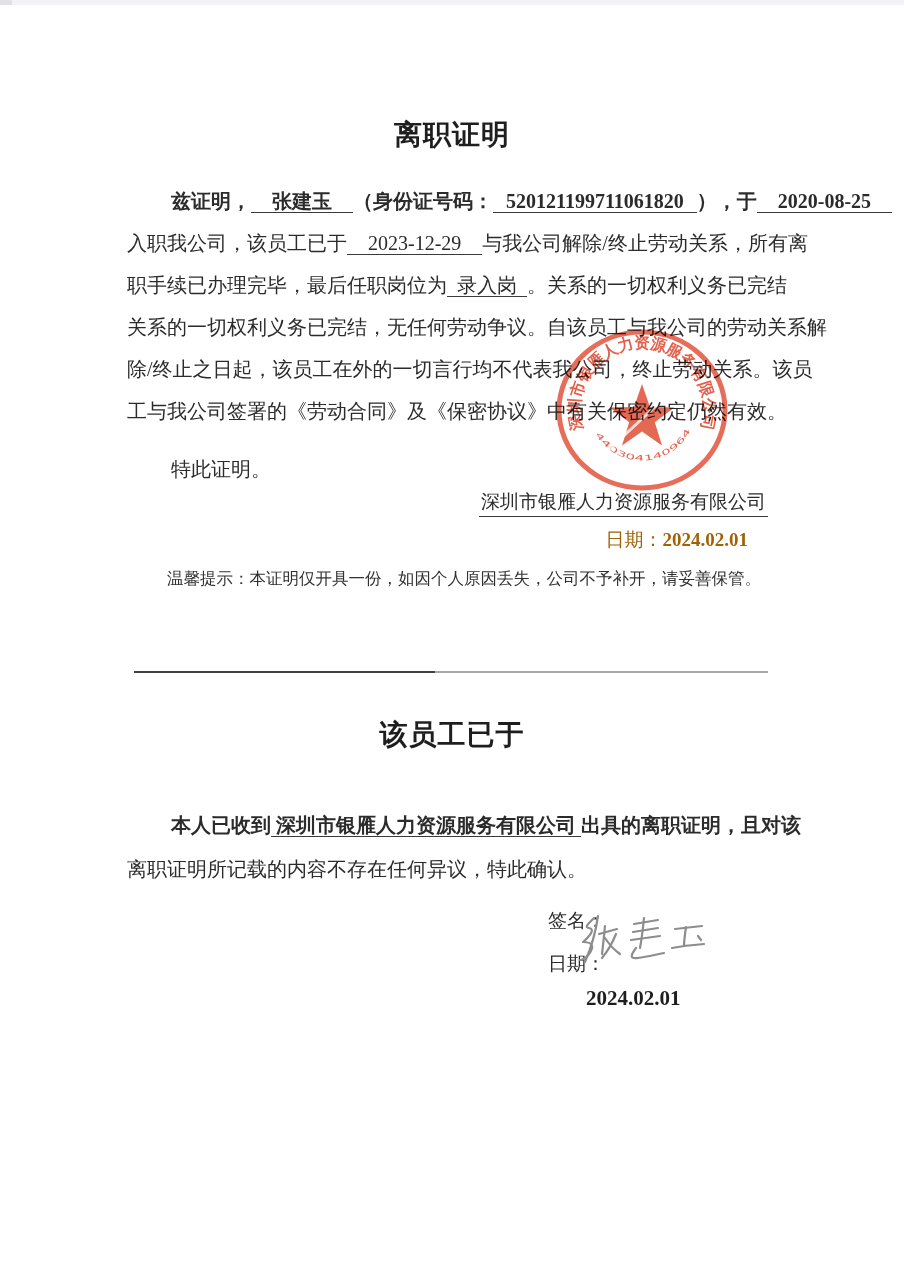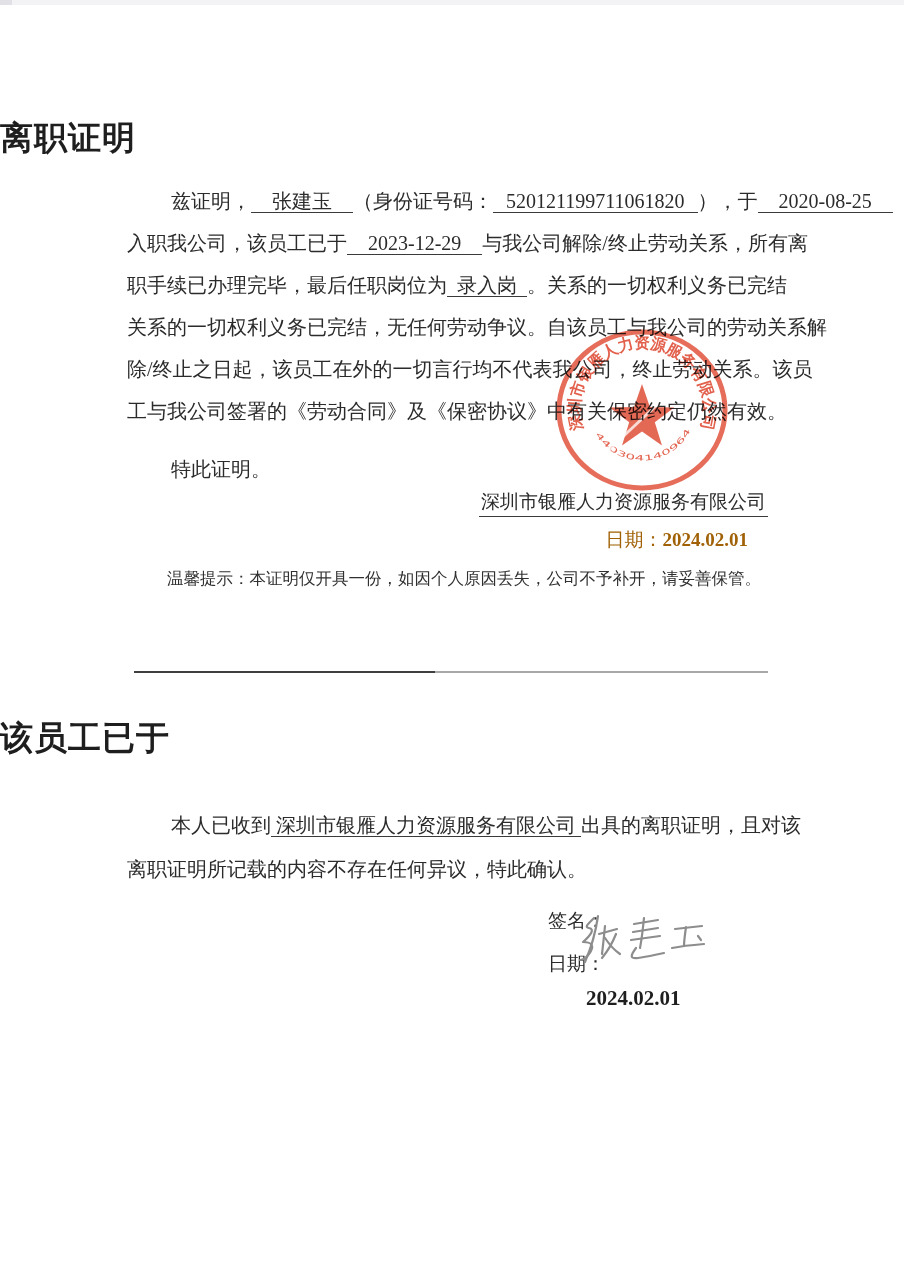--- a/index.html
+++ b/index.html
@@ -15,29 +15,29 @@
   }
   .topbar {
     position: absolute; left: 0; top: 0; width: 904px; height: 5px;
     background: #f3f3f5;
   }
   .topbar-corner {
     position: absolute; left: 0; top: 0; width: 12px; height: 5px;
     background: #e2e2e6;
   }
   .doc-title {
-    position: absolute; left: 0; width: 904px; 
-    font-size: 33px; font-weight: bold; color: #1e1e1e; letter-spacing: 1px;
+    position: absolute; left: 0; width: 904px; text-align: center;
+    font-size: 28px; font-weight: bold; color: #1e1e1e; letter-spacing: 1px;
     white-space: nowrap;
   }
   .line {
     position: absolute; left: 127px; width: 700px;
     font-size: 20px; color: #2b2b2b; white-space: nowrap;
   }
-  .indent { padding-left: 44px; }
+  .indent { padding-left: 44px; font-weight: bold; }
   .u {
     border-bottom: 1.5px solid #3a3a3a;
     display: inline-block; line-height: 1.1;
     text-align: center;
   }
   .pad-name { padding: 0 21px; }
   .pad-id { padding: 0 13px; }
   .pad-date { padding: 0 21px; }
   .pad-post { padding: 0 10px; }
   .pad-co { padding: 0 5px; }

